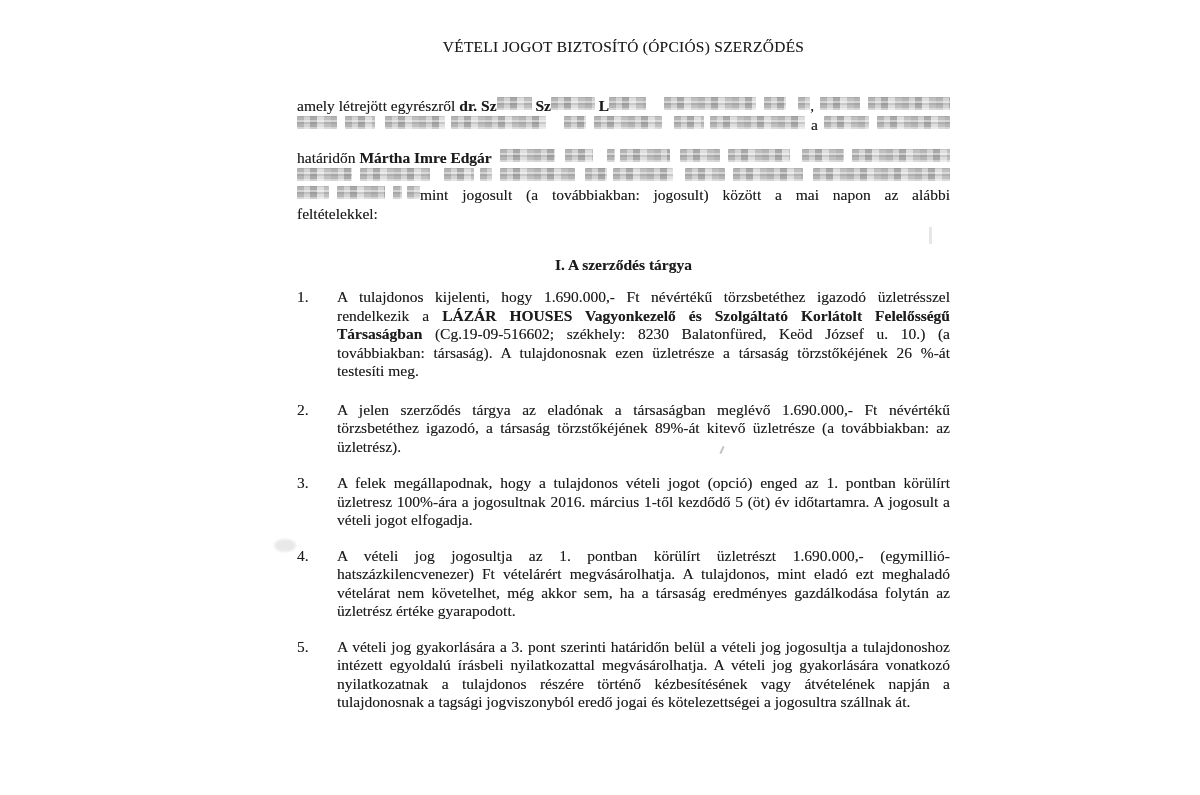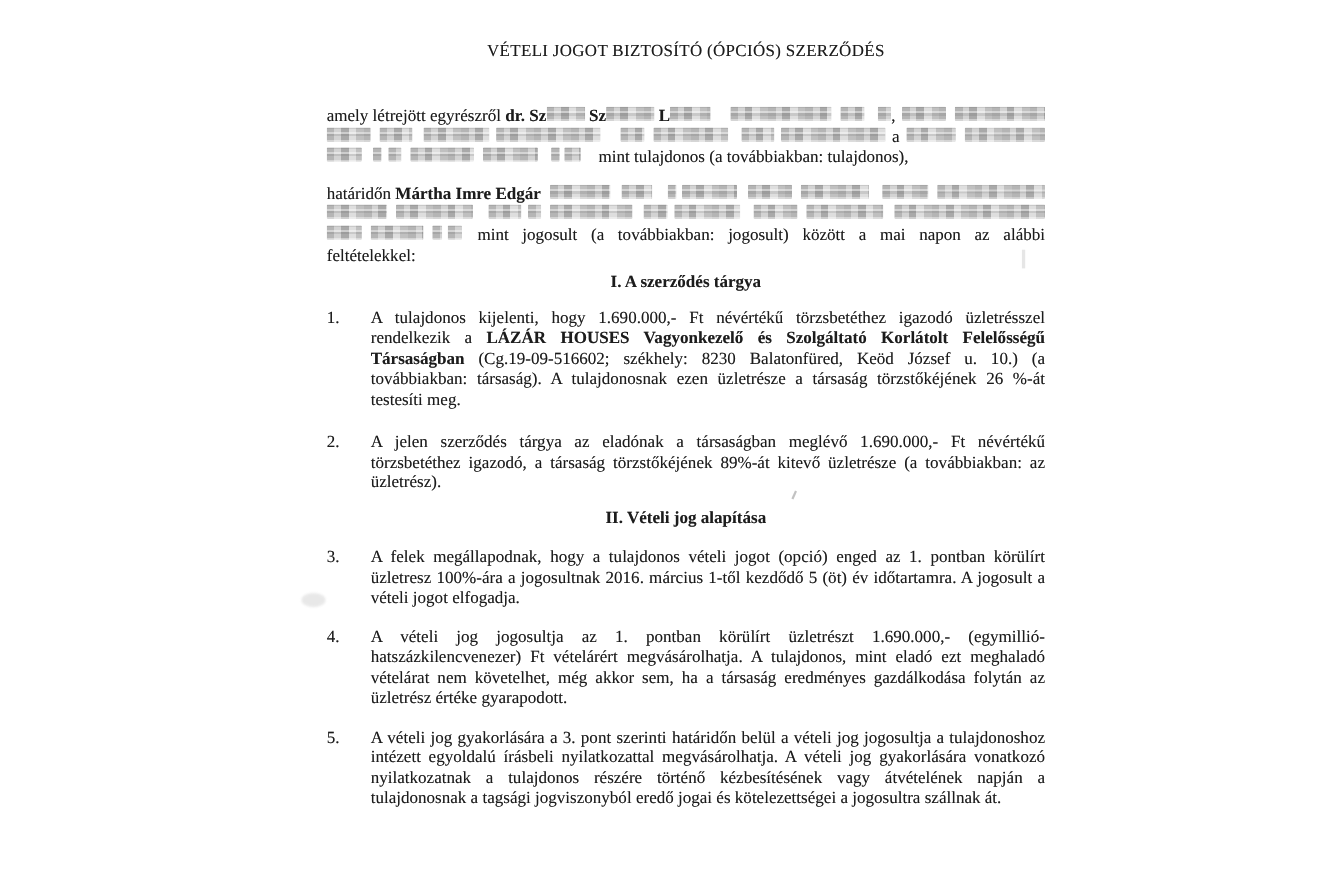--- a/index.html
+++ b/index.html
@@ -35,21 +35,21 @@
   .grow{flex:1 1 auto;}
   .stretch{
     flex:1 1 auto;
     text-align:justify;
     text-align-last:justify;
     white-space:normal;
   }
   .heading{
     text-align:center;font-weight:bold;font-size:15.5px;line-height:18.5px;
   }
-  .h1{margin-top:6px;}
+  .h1{margin-top:32px;}
   .h2{margin-top:13px;}
   .item{
     display:grid;grid-template-columns:40px 1fr;
     font-size:15.5px;line-height:18.5px;
   }
   .item .num{text-align:left;}
   .item .body{text-align:justify;}
   .mt14{margin-top:14px}.mt17{margin-top:17px}.mt18{margin-top:18px}.mt20{margin-top:20px}
   .artifact{position:absolute;pointer-events:none;}
   .smudge{
@@ -95,30 +95,20 @@
         <i class="rd" style="width:60px;margin-left:10px"></i>
         <i class="rd" style="width:95px;margin-left:6px"></i>
         <i class="rd" style="width:22px;margin-left:18px"></i>
         <i class="rd" style="width:68px;margin-left:8px"></i>
         <i class="rd" style="width:30px;margin-left:12px"></i>
         <i class="rd" style="width:95px;margin-left:6px"></i>
         <span class="t" style="margin-left:6px">a</span>
         <i class="rd" style="width:45px;margin-left:6px"></i>
         <i class="rd grow" style="margin-left:8px"></i>
       </div>
-      <div class="iline">
-        <i class="rd" style="width:32px"></i>
-        <i class="rd" style="width:8px;margin-left:10px"></i>
-        <i class="rd" style="width:12px;margin-left:6px"></i>
-        <i class="rd" style="width:58px;margin-left:8px"></i>
-        <i class="rd" style="width:50px;margin-left:8px"></i>
-        <i class="rd" style="width:8px;margin-left:12px"></i>
-        <i class="rd" style="width:15px;margin-left:4px"></i>
-        <span class="t" style="margin-left:16px">mint tulajdonos (a továbbiakban: tulajdonos),</span>
-      </div>
     </div>
 
     <div class="intro p2">
       <div class="iline">
         <span class="t">határidőn </span>
         <span class="t b">Mártha Imre Edgár</span>
         <i class="rd" style="width:55px;margin-left:8px"></i>
         <i class="rd" style="width:28px;margin-left:10px"></i>
         <i class="rd" style="width:8px;margin-left:14px"></i>
         <i class="rd" style="width:50px;margin-left:5px"></i>
@@ -137,40 +127,39 @@
         <i class="rd" style="width:60px;margin-left:6px"></i>
         <i class="rd" style="width:40px;margin-left:12px"></i>
         <i class="rd" style="width:70px;margin-left:8px"></i>
         <i class="rd grow" style="margin-left:10px"></i>
       </div>
       <div class="iline">
         <i class="rd" style="width:32px"></i>
         <i class="rd" style="width:48px;margin-left:8px"></i>
         <i class="rd" style="width:9px;margin-left:8px"></i>
         <i class="rd" style="width:13px;margin-left:5px"></i>
-        <div class="stretch" style="margin-left:14px">mint jogosult (a továbbiakban: jogosult) között a mai napon az alábbi</div>
+        <div class="stretch" style="">mint jogosult (a továbbiakban: jogosult) között a mai napon az alábbi</div>
       </div>
       <div class="iline">
         <span class="t">feltételekkel:</span>
       </div>
     </div>
 
     <div class="heading h1">I. A szerződés tárgya</div>
 
     <div class="item mt14">
       <div class="num">1.</div>
       <div class="body"><span>A tulajdonos kijelenti, hogy 1.690.000,- Ft névértékű törzsbetéthez igazodó üzletrésszel rendelkezik a </span><span class="b">LÁZÁR HOUSES Vagyonkezelő és Szolgáltató Korlátolt Felelősségű Társaságban</span><span> (Cg.19-09-516602; székhely: 8230 Balatonfüred, Keöd József u. 10.) (a továbbiakban: társaság). A tulajdonosnak ezen üzletrésze a társaság törzstőkéjének 26 %-át testesíti meg.</span></div>
     </div>
 
     <div class="item mt20">
       <div class="num">2.</div>
       <div class="body"><span>A jelen szerződés tárgya az eladónak a társaságban meglévő 1.690.000,- Ft névértékű törzsbetéthez igazodó, a társaság törzstőkéjének 89%-át kitevő üzletrésze (a továbbiakban: az üzletrész).</span></div>
     </div>
 
-    <div class="heading h2">II. Vételi jog alapítása</div>
 
     <div class="item mt18">
       <div class="num">3.</div>
       <div class="body"><span>A felek megállapodnak, hogy a tulajdonos vételi jogot (opció) enged az 1. pontban körülírt üzletresz 100%-ára a jogosultnak 2016. március 1-től kezdődő 5 (öt) év időtartamra. A jogosult a vételi jogot elfogadja.</span></div>
     </div>
 
     <div class="item mt17">
       <div class="num">4.</div>
       <div class="body"><span>A vételi jog jogosultja az 1. pontban körülírt üzletrészt 1.690.000,- (egymillió-hatszázkilencvenezer) Ft vételárért megvásárolhatja. A tulajdonos, mint eladó ezt meghaladó vételárat nem követelhet, még akkor sem, ha a társaság eredményes gazdálkodása folytán az üzletrész értéke gyarapodott.</span></div>
     </div>

